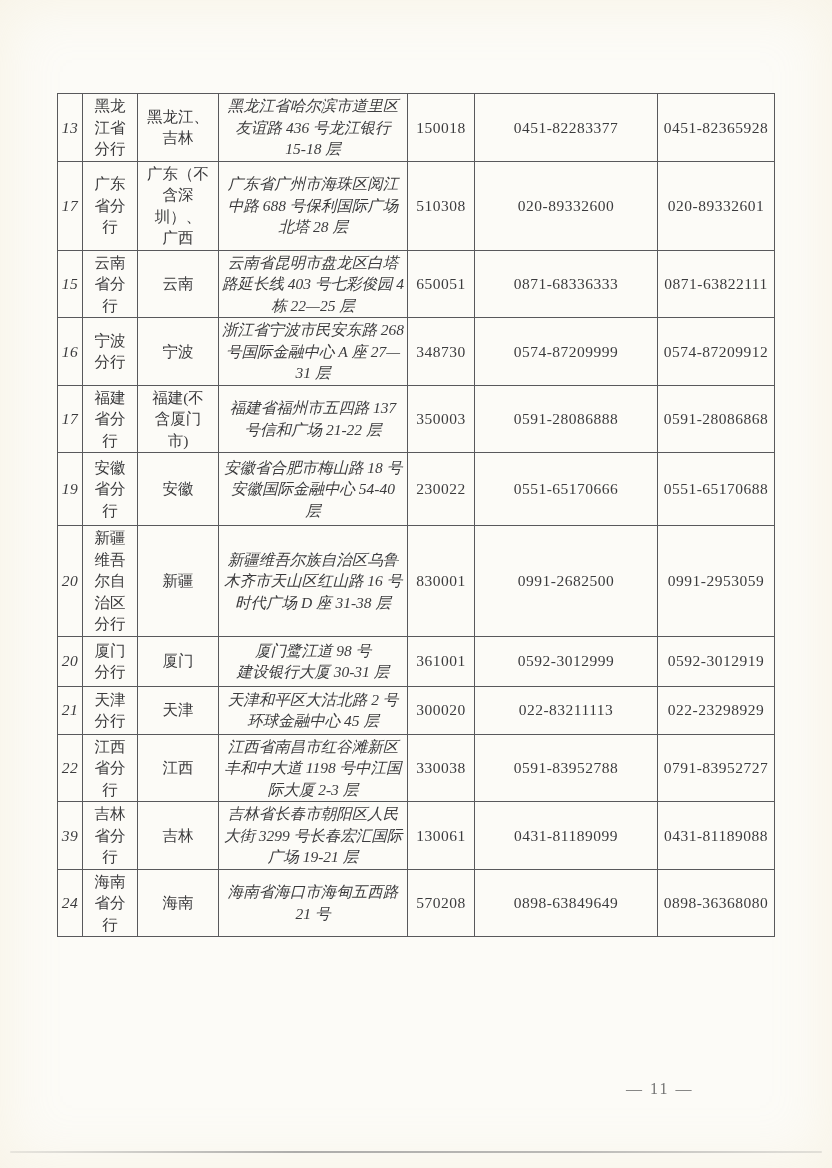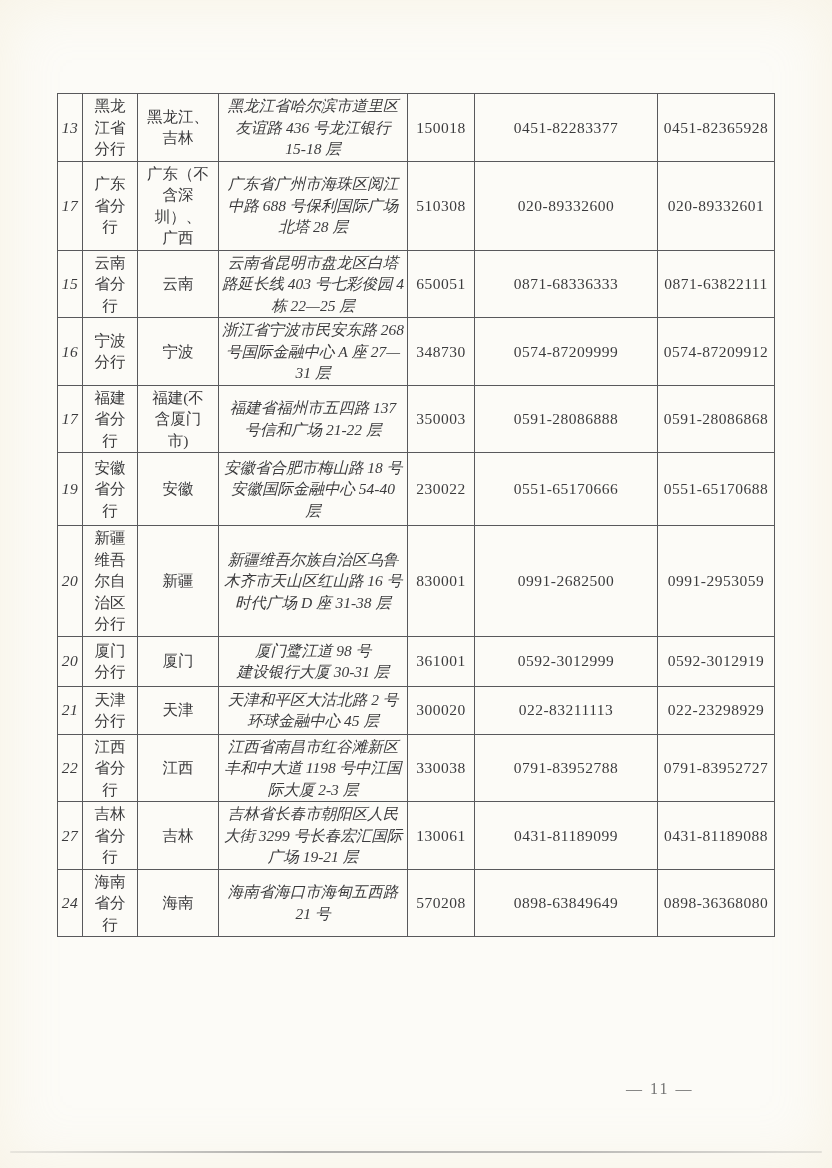--- a/index.html
+++ b/index.html
@@ -193,25 +193,25 @@
       <tr style="height:65px">
         <td class="c-no">22</td>
         <td class="c-branch">江西
 省分
 行</td>
         <td class="c-region">江西</td>
         <td class="c-addr">江西省南昌市红谷滩新区
 丰和中大道 1198 号中江国
 际大厦 2-3 层</td>
         <td class="c-postal">330038</td>
-        <td class="c-phone">0791-83952788</td>
+        <td class="c-phone">0591-83952788</td>
         <td class="c-phone">0791-83952727</td>
       </tr>
       <tr style="height:66px">
-        <td class="c-no">27</td>
+        <td class="c-no">39</td>
         <td class="c-branch">吉林
 省分
 行</td>
         <td class="c-region">吉林</td>
         <td class="c-addr">吉林省长春市朝阳区人民
 大街 3299 号长春宏汇国际
 广场 19-21 层</td>
         <td class="c-postal">130061</td>
         <td class="c-phone">0431-81189099</td>
         <td class="c-phone">0431-81189088</td>

